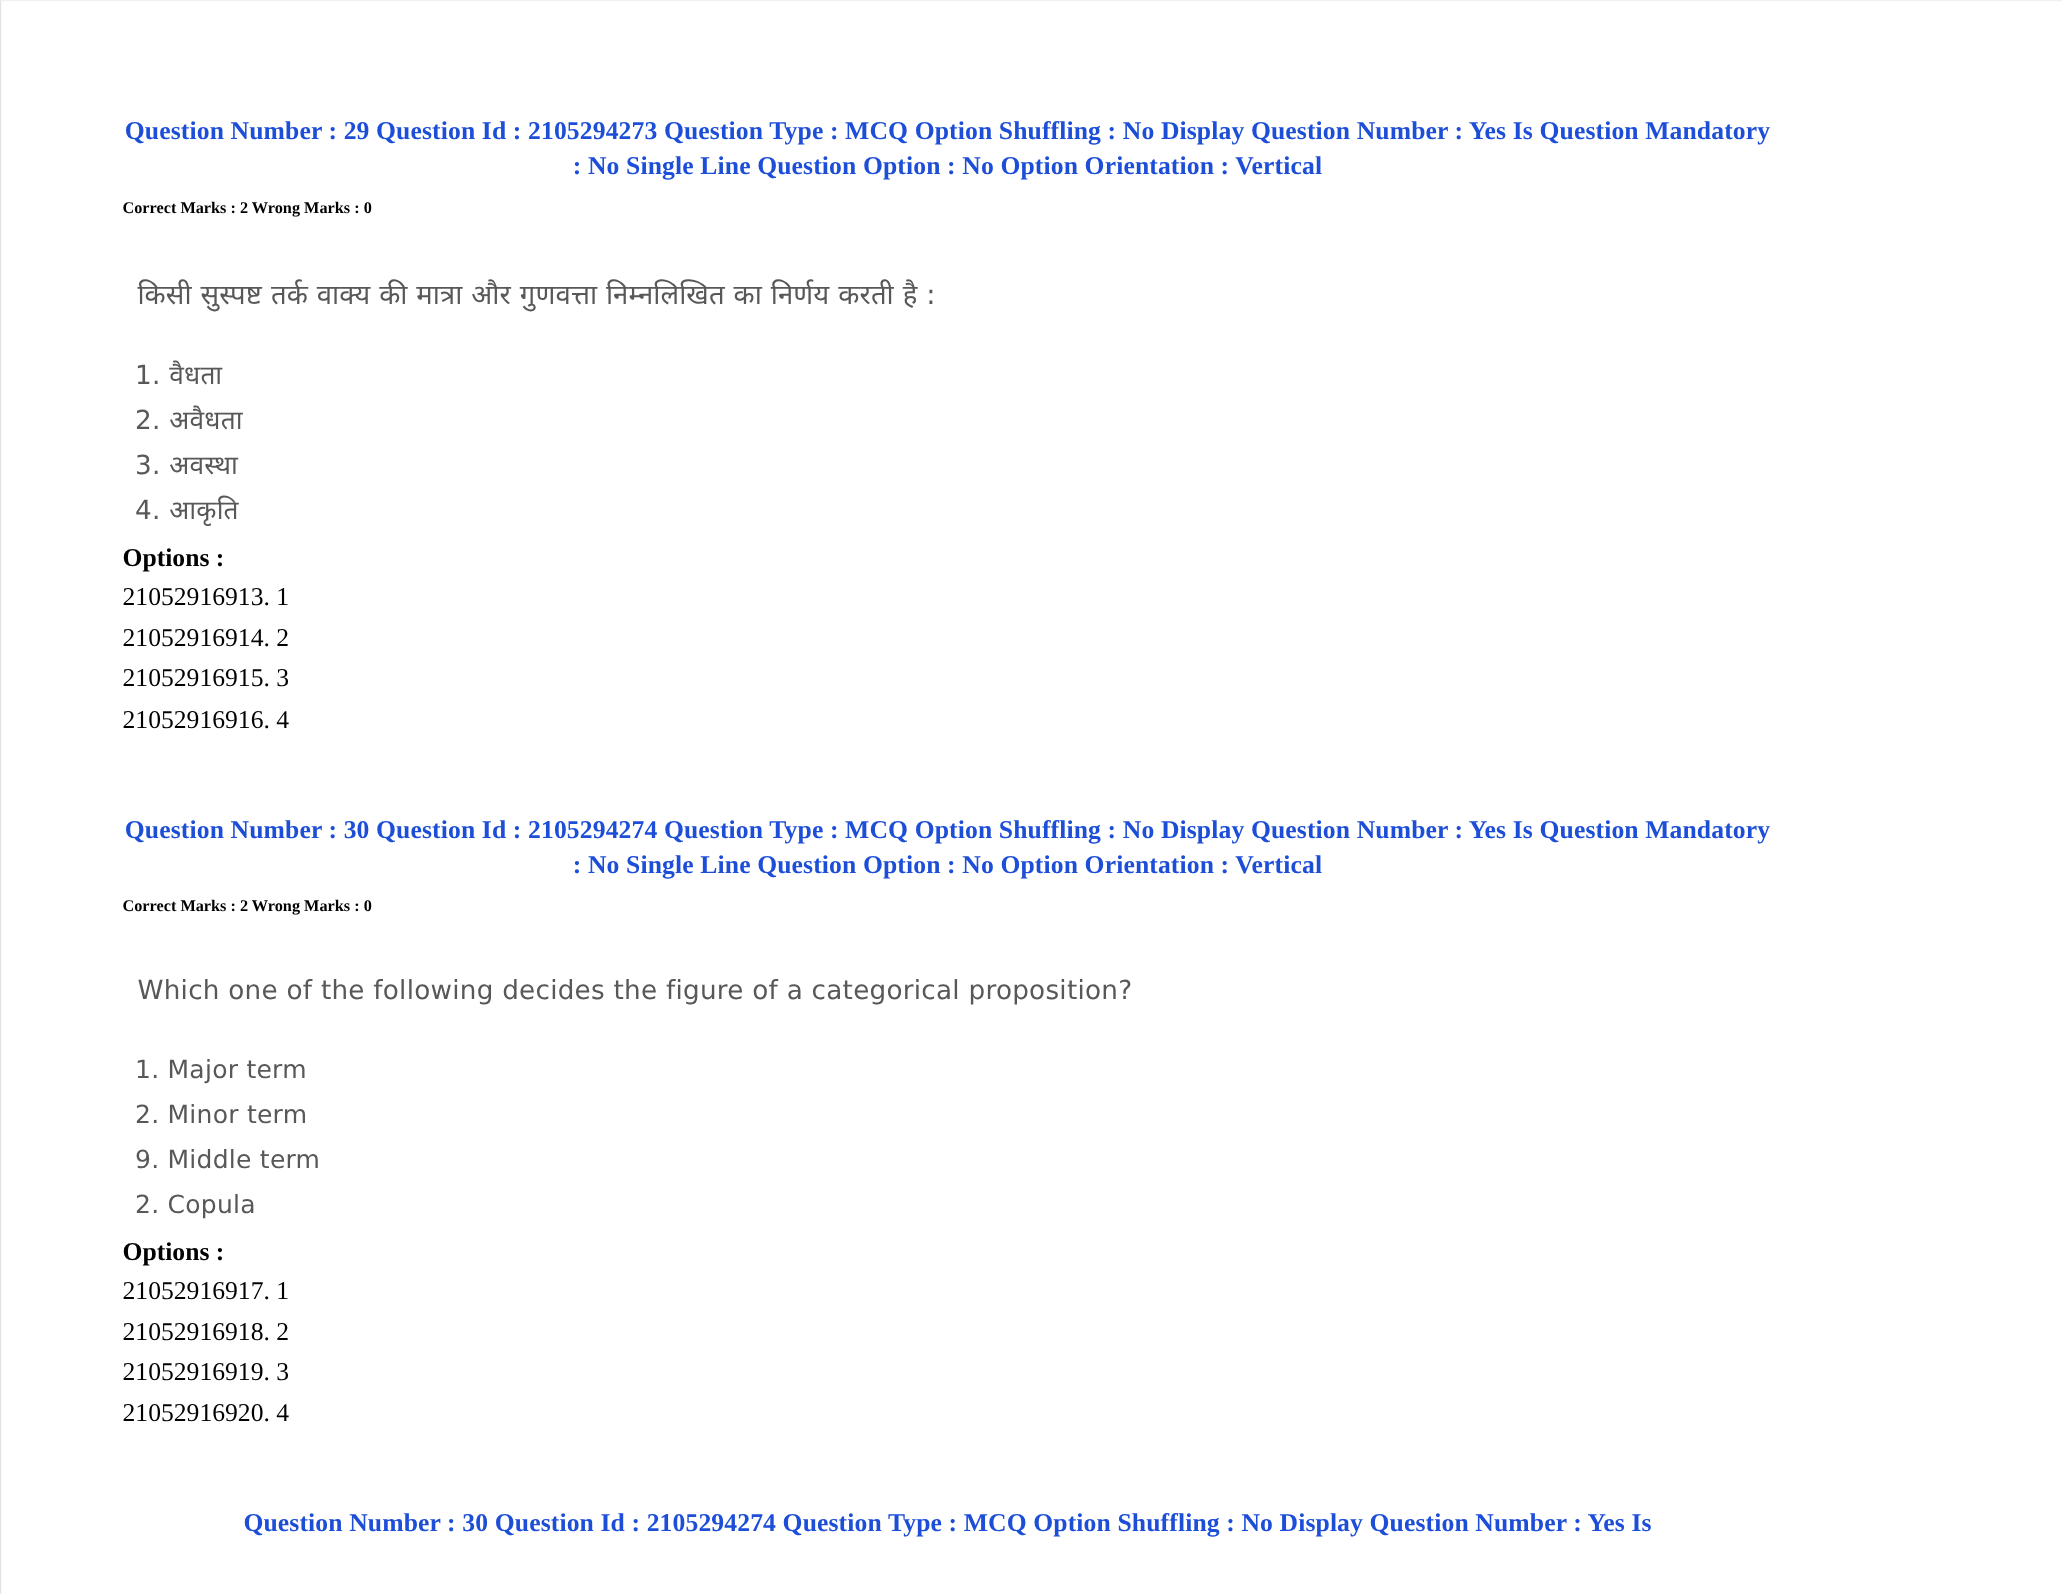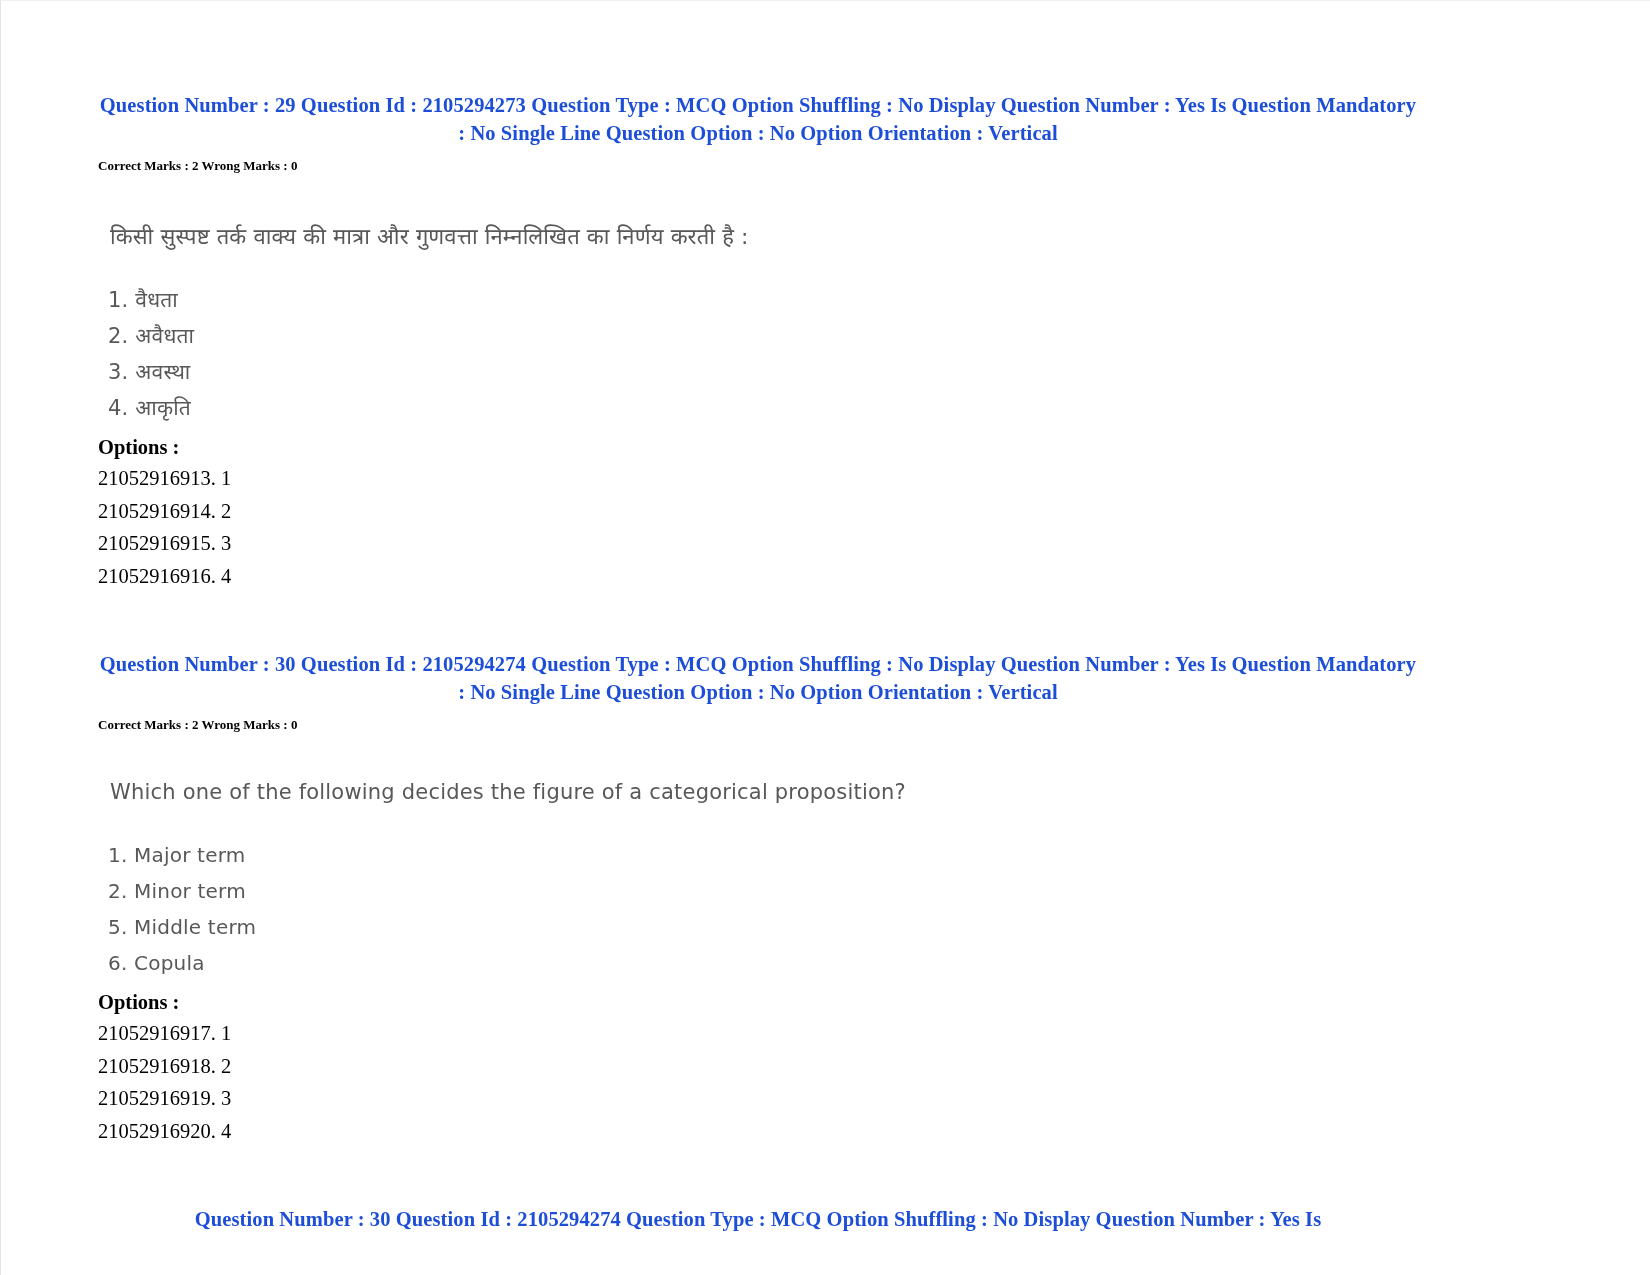--- a/index.html
+++ b/index.html
@@ -141,22 +141,22 @@
 
     <div class="block-gap-lg"></div>
 
     <div>
       <p class="q-meta">Question Number : 30 Question Id : 2105294274 Question Type : MCQ Option Shuffling : No Display Question Number : Yes Is Question Mandatory : No Single Line Question Option : No Option Orientation : Vertical</p>
       <p class="q-meta-marks">Correct Marks : 2 Wrong Marks : 0</p>
       <p class="q-body">Which one of the following decides the figure of a categorical proposition?</p>
       <ul class="q-choices">
         <li>1. Major term</li>
         <li>2. Minor term</li>
-        <li>5. Middle term</li>
-        <li>6. Copula</li>
+        <li>9. Middle term</li>
+        <li>2. Copula</li>
       </ul>
       <p class="options-label">Options :</p>
       <ul class="options-list">
         <li>21052916917. 1</li>
         <li>21052916918. 2</li>
         <li>21052916919. 3</li>
         <li>21052916920. 4</li>
       </ul>
     </div>
 

